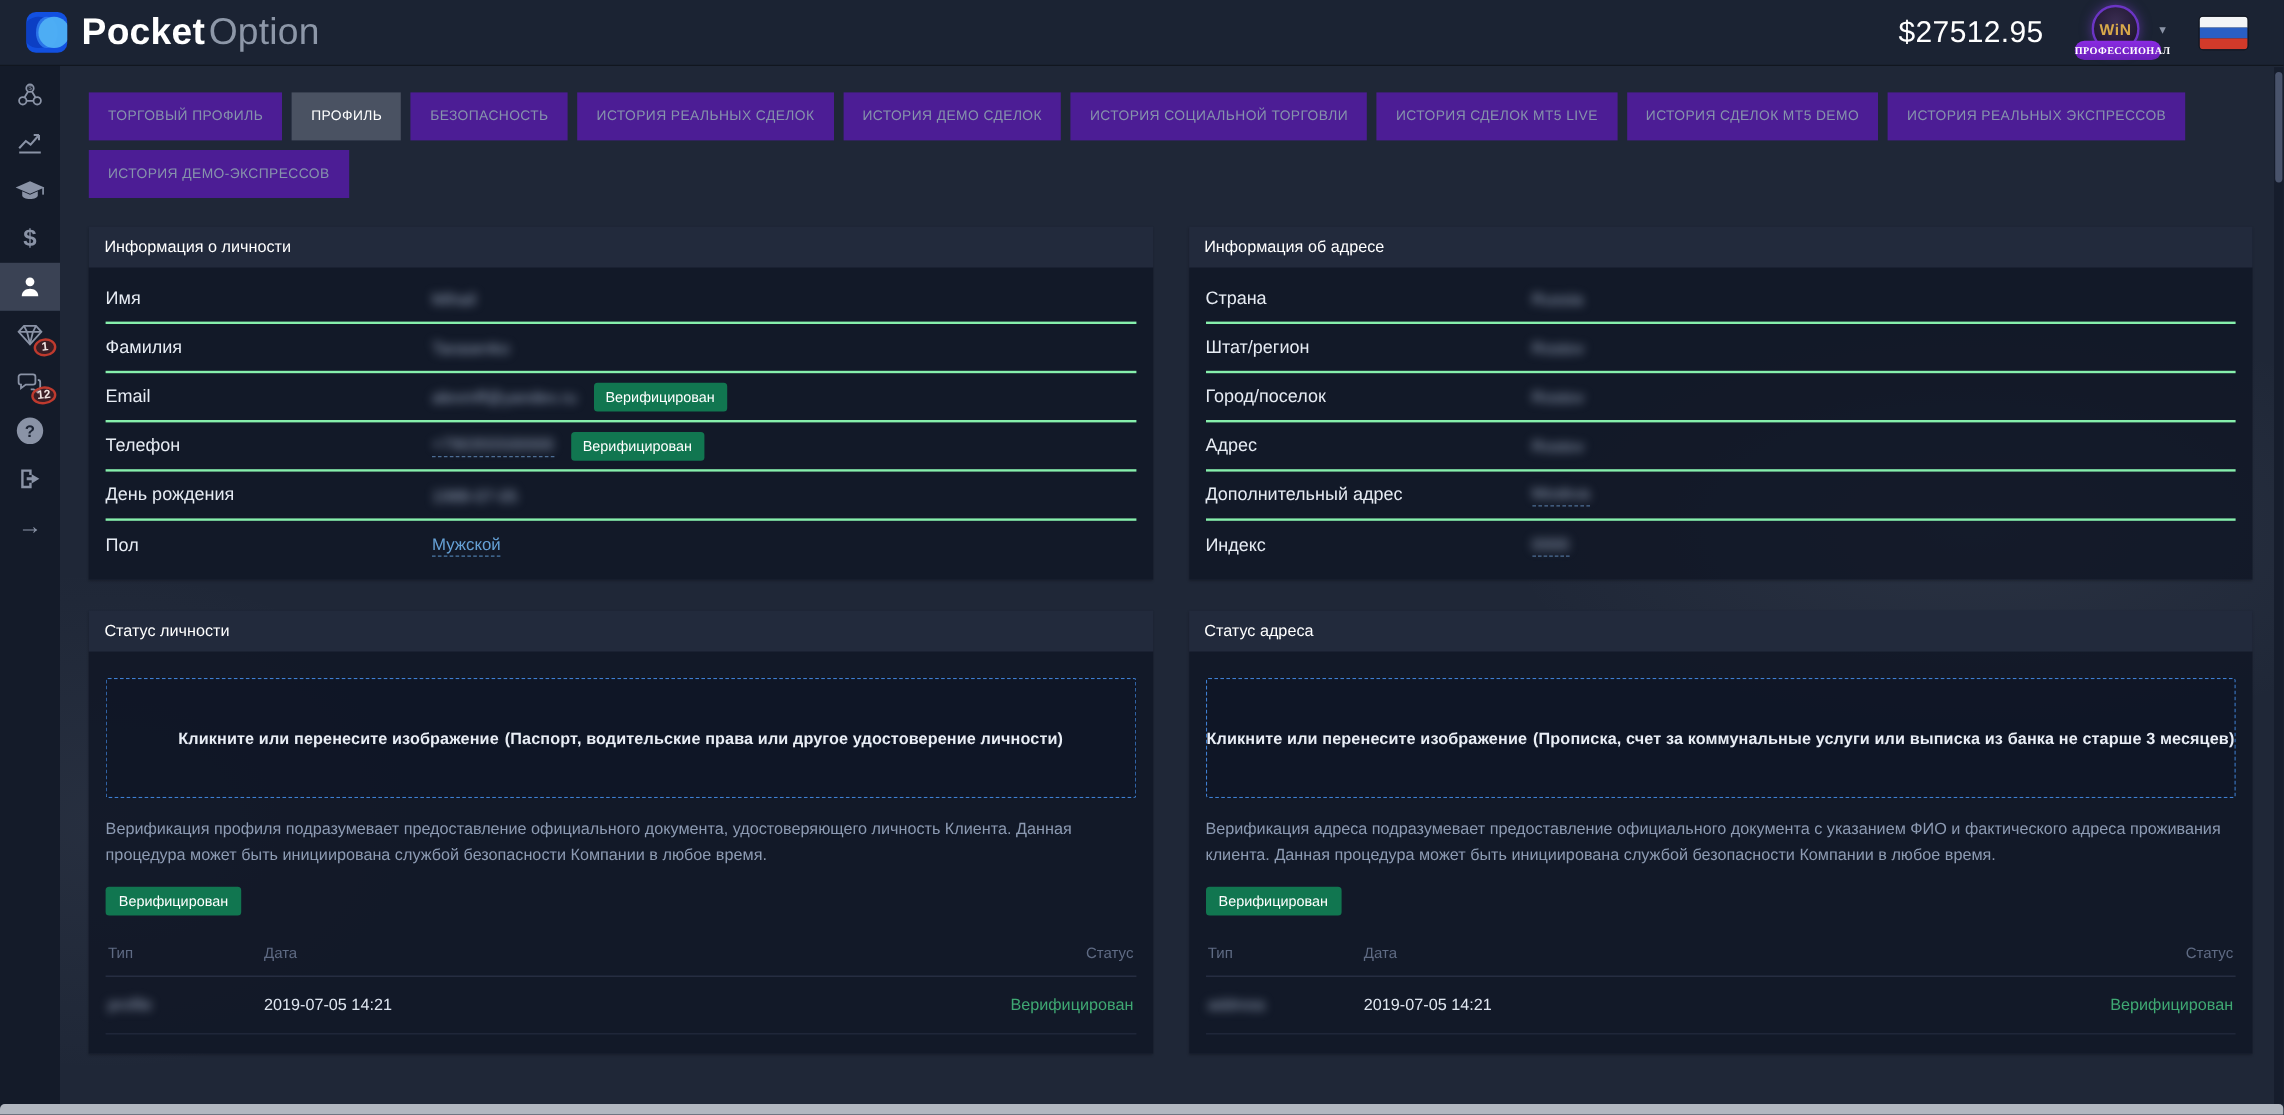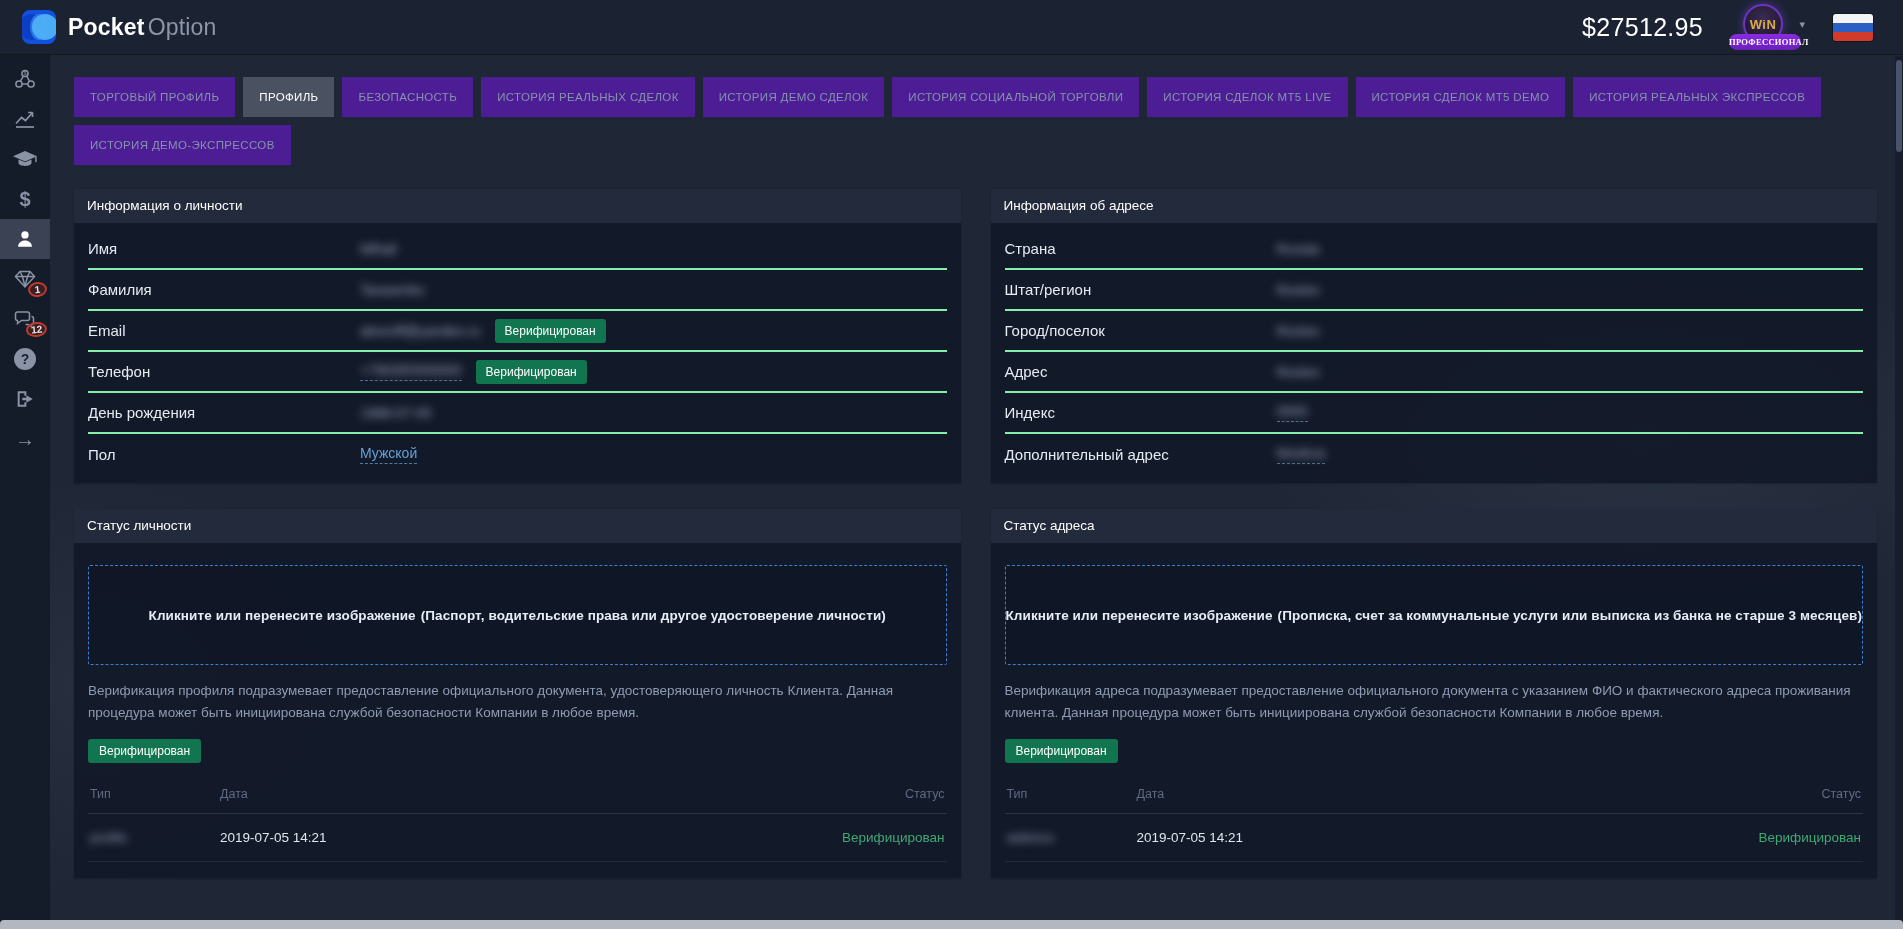--- a/index.html
+++ b/index.html
@@ -16,21 +16,21 @@
   .top-header {
     height:55px; background:#1b2333; border-bottom:1px solid #11161f;
     display:flex; align-items:center; justify-content:space-between;
     padding:0 30px 0 22px;
   }
   .brand { display:flex; align-items:center; gap:12px; cursor:pointer; }
   .logo-mark { width:34px; height:34px; border-radius:8px; background:#1250e0; position:relative; overflow:hidden; }
   .logo-mark .c1 { position:absolute; left:-3px; top:4px; width:26px; height:26px; border-radius:50%; background:#0c3fc4; }
   .logo-mark .c2 { position:absolute; right:-2px; top:4px; width:26px; height:26px; border-radius:50%; background:#4fb0f4; opacity:.95; }
   .logo-mark .c3 { position:absolute; left:8px; top:4px; width:18px; height:26px; border-radius:50% ; background:#2f7df0; opacity:.85;}
-  .brand-text { font-size:23px; letter-spacing:.2px; }
+  .brand-text { font-size:31px; letter-spacing:.2px; }
   .brand-text .b { color:#ffffff; font-weight:700; }
   .brand-text .l { color:#8d97a8; font-weight:400; margin-left:3px; }
 
   .header-right { display:flex; align-items:center; gap:26px; }
   .balance { color:#fff; font-size:25px; font-weight:500; letter-spacing:.3px; cursor:pointer; }
 
   .account-badge { position:relative; width:78px; height:46px; cursor:pointer; }
   .win-circle {
     position:absolute; left:14px; top:0; width:40px; height:40px; border-radius:50%;
     background:radial-gradient(circle at 50% 35%, #3a2d52 0%, #241a35 65%, #1a1226 100%);
@@ -343,29 +343,29 @@
                   <span class="redacted">Rostov</span>
                 </div>
             </div>
             <div class="frow">
               <div class="frow-label">Адрес</div>
               <div class="frow-value">
                   <span class="redacted">Rostov</span>
                 </div>
             </div>
             <div class="frow">
+              <div class="frow-label">Дополнительный адрес</div>
+              <div class="frow-value">
+                  <span class="u-dashed"><span class="redacted">Moskva</span></span>
+                </div>
+            </div>
+            <div class="frow">
               <div class="frow-label">Индекс</div>
               <div class="frow-value">
                   <span class="u-dashed"><span class="redacted">0000</span></span>
-                </div>
-            </div>
-            <div class="frow">
-              <div class="frow-label">Дополнительный адрес</div>
-              <div class="frow-value">
-                  <span class="u-dashed"><span class="redacted">Moskva</span></span>
                 </div>
             </div>
           </div>
         </section>
 
         <section class="panel">
           <div class="panel-head">Статус личности</div>
           <div class="panel-body status-body">
             <div class="dropzone">
               <div class="dz-line1">Кликните или перенесите изображение</div>

